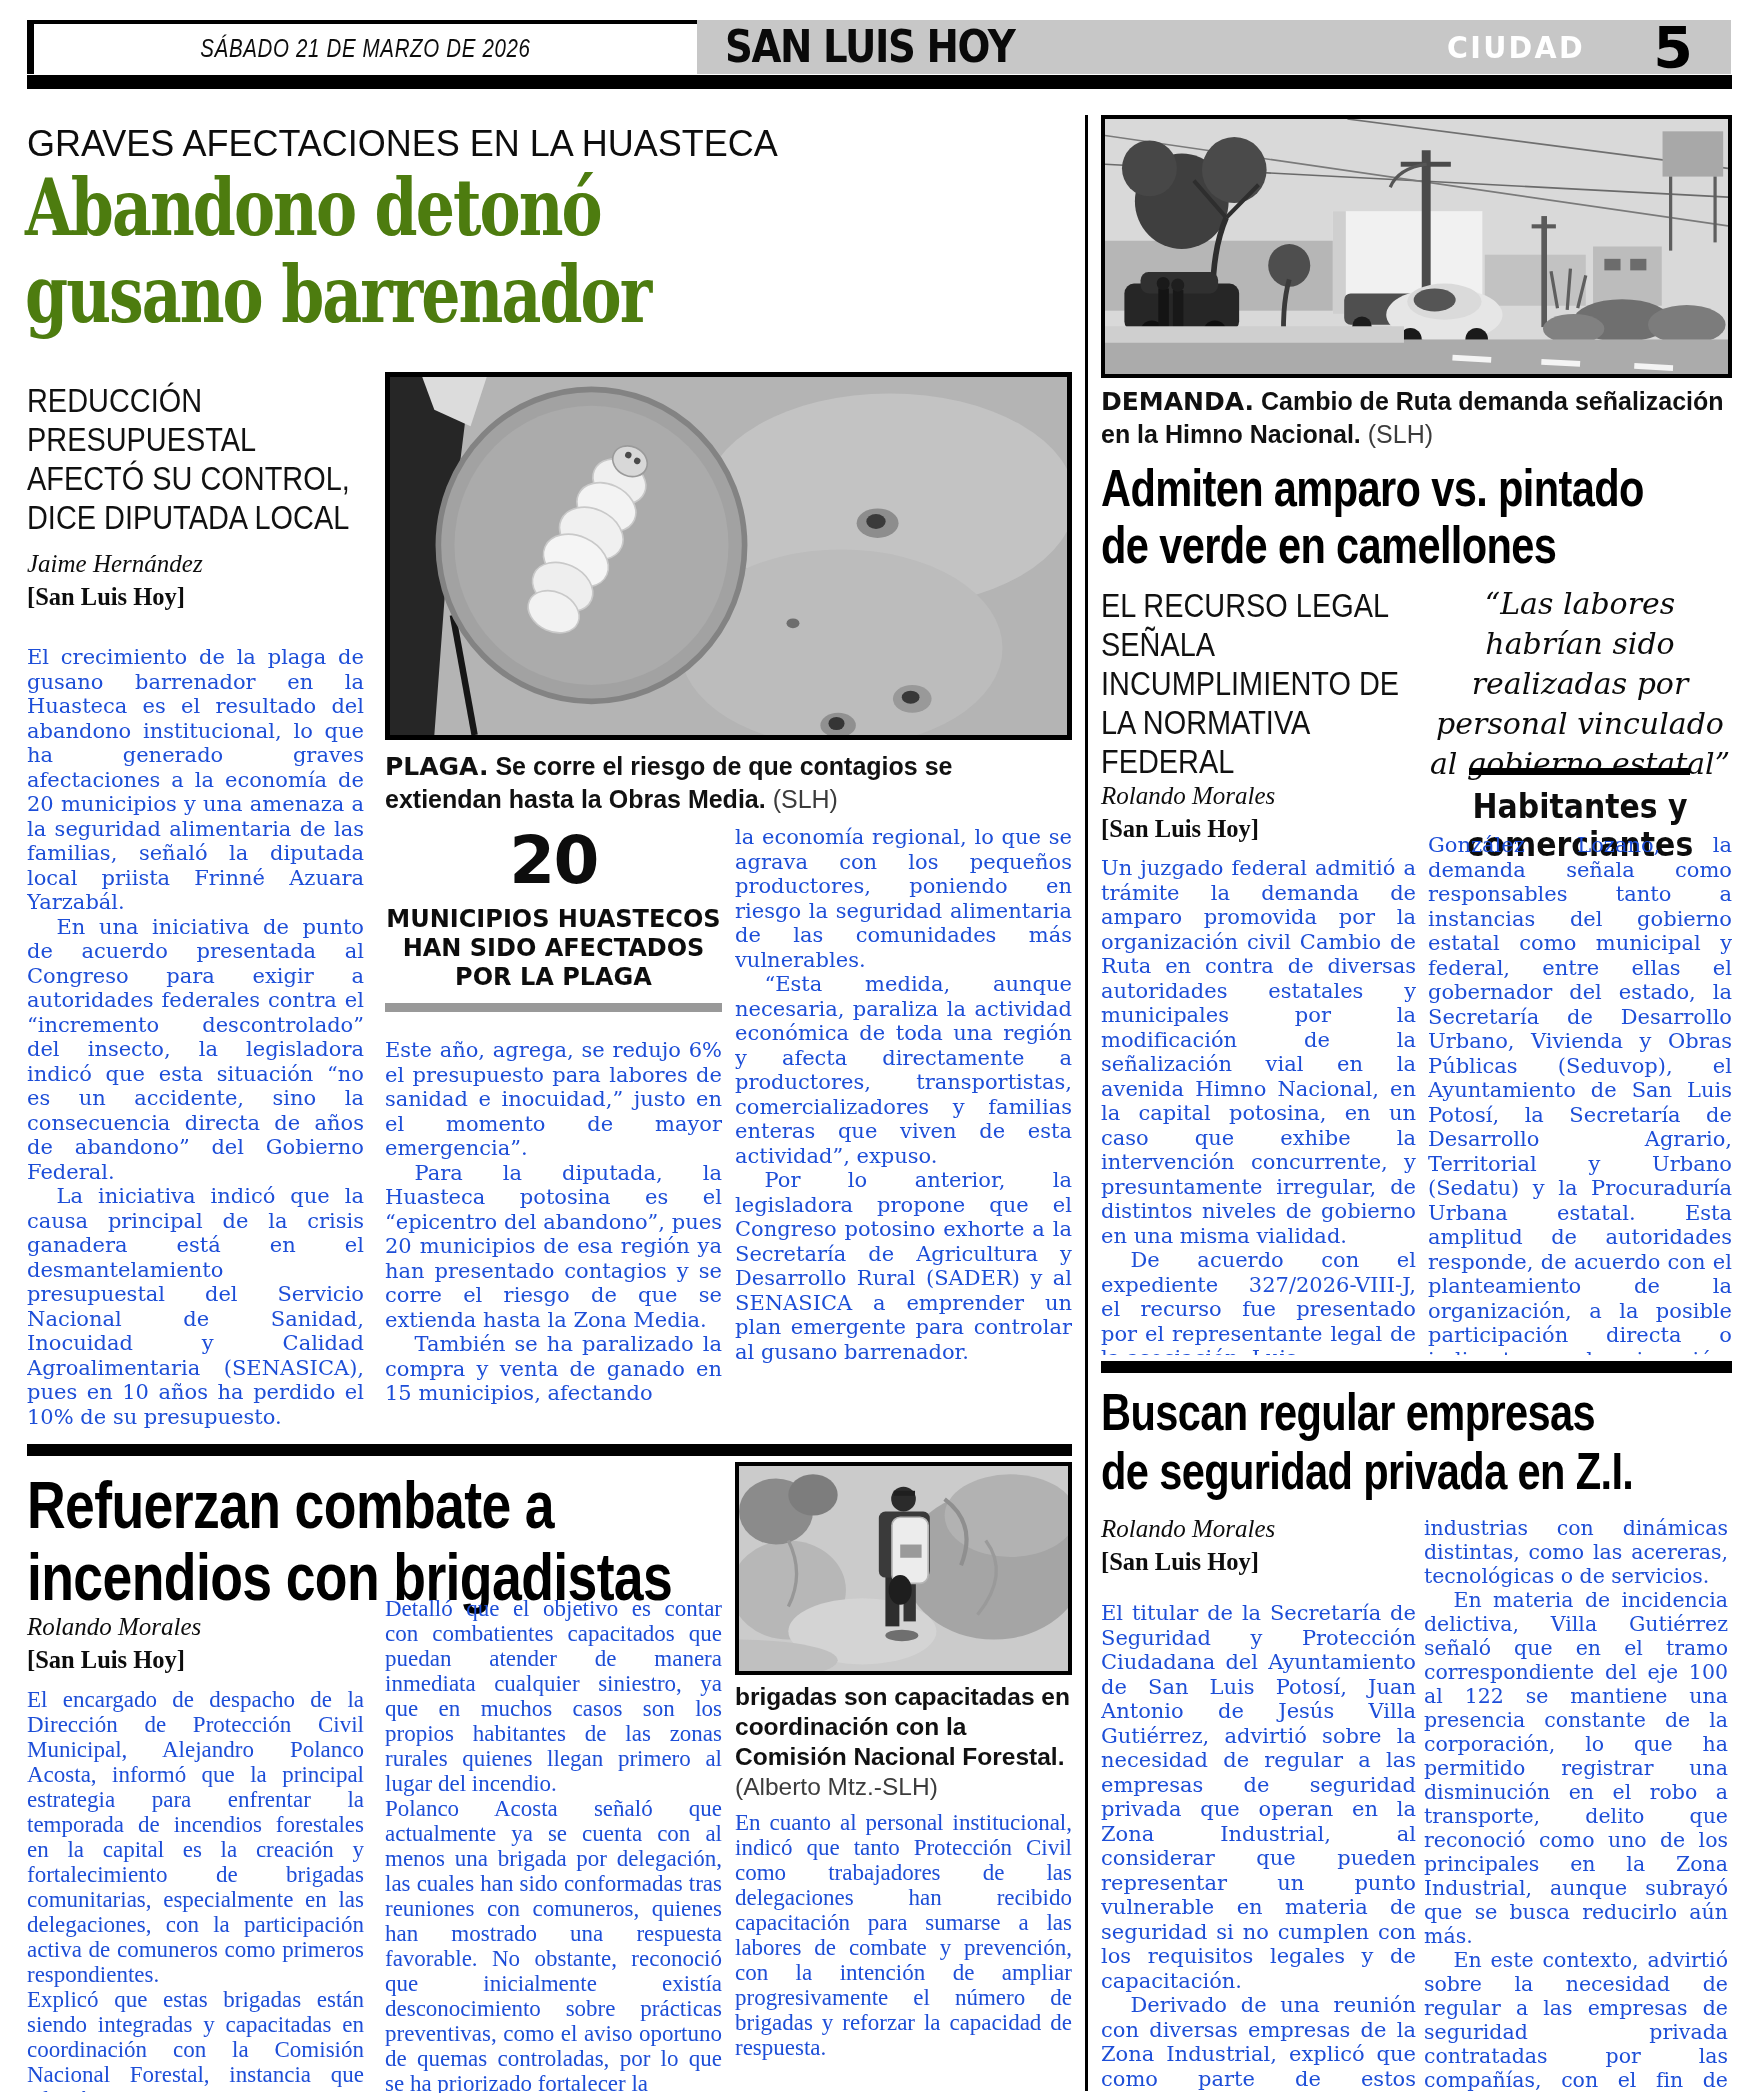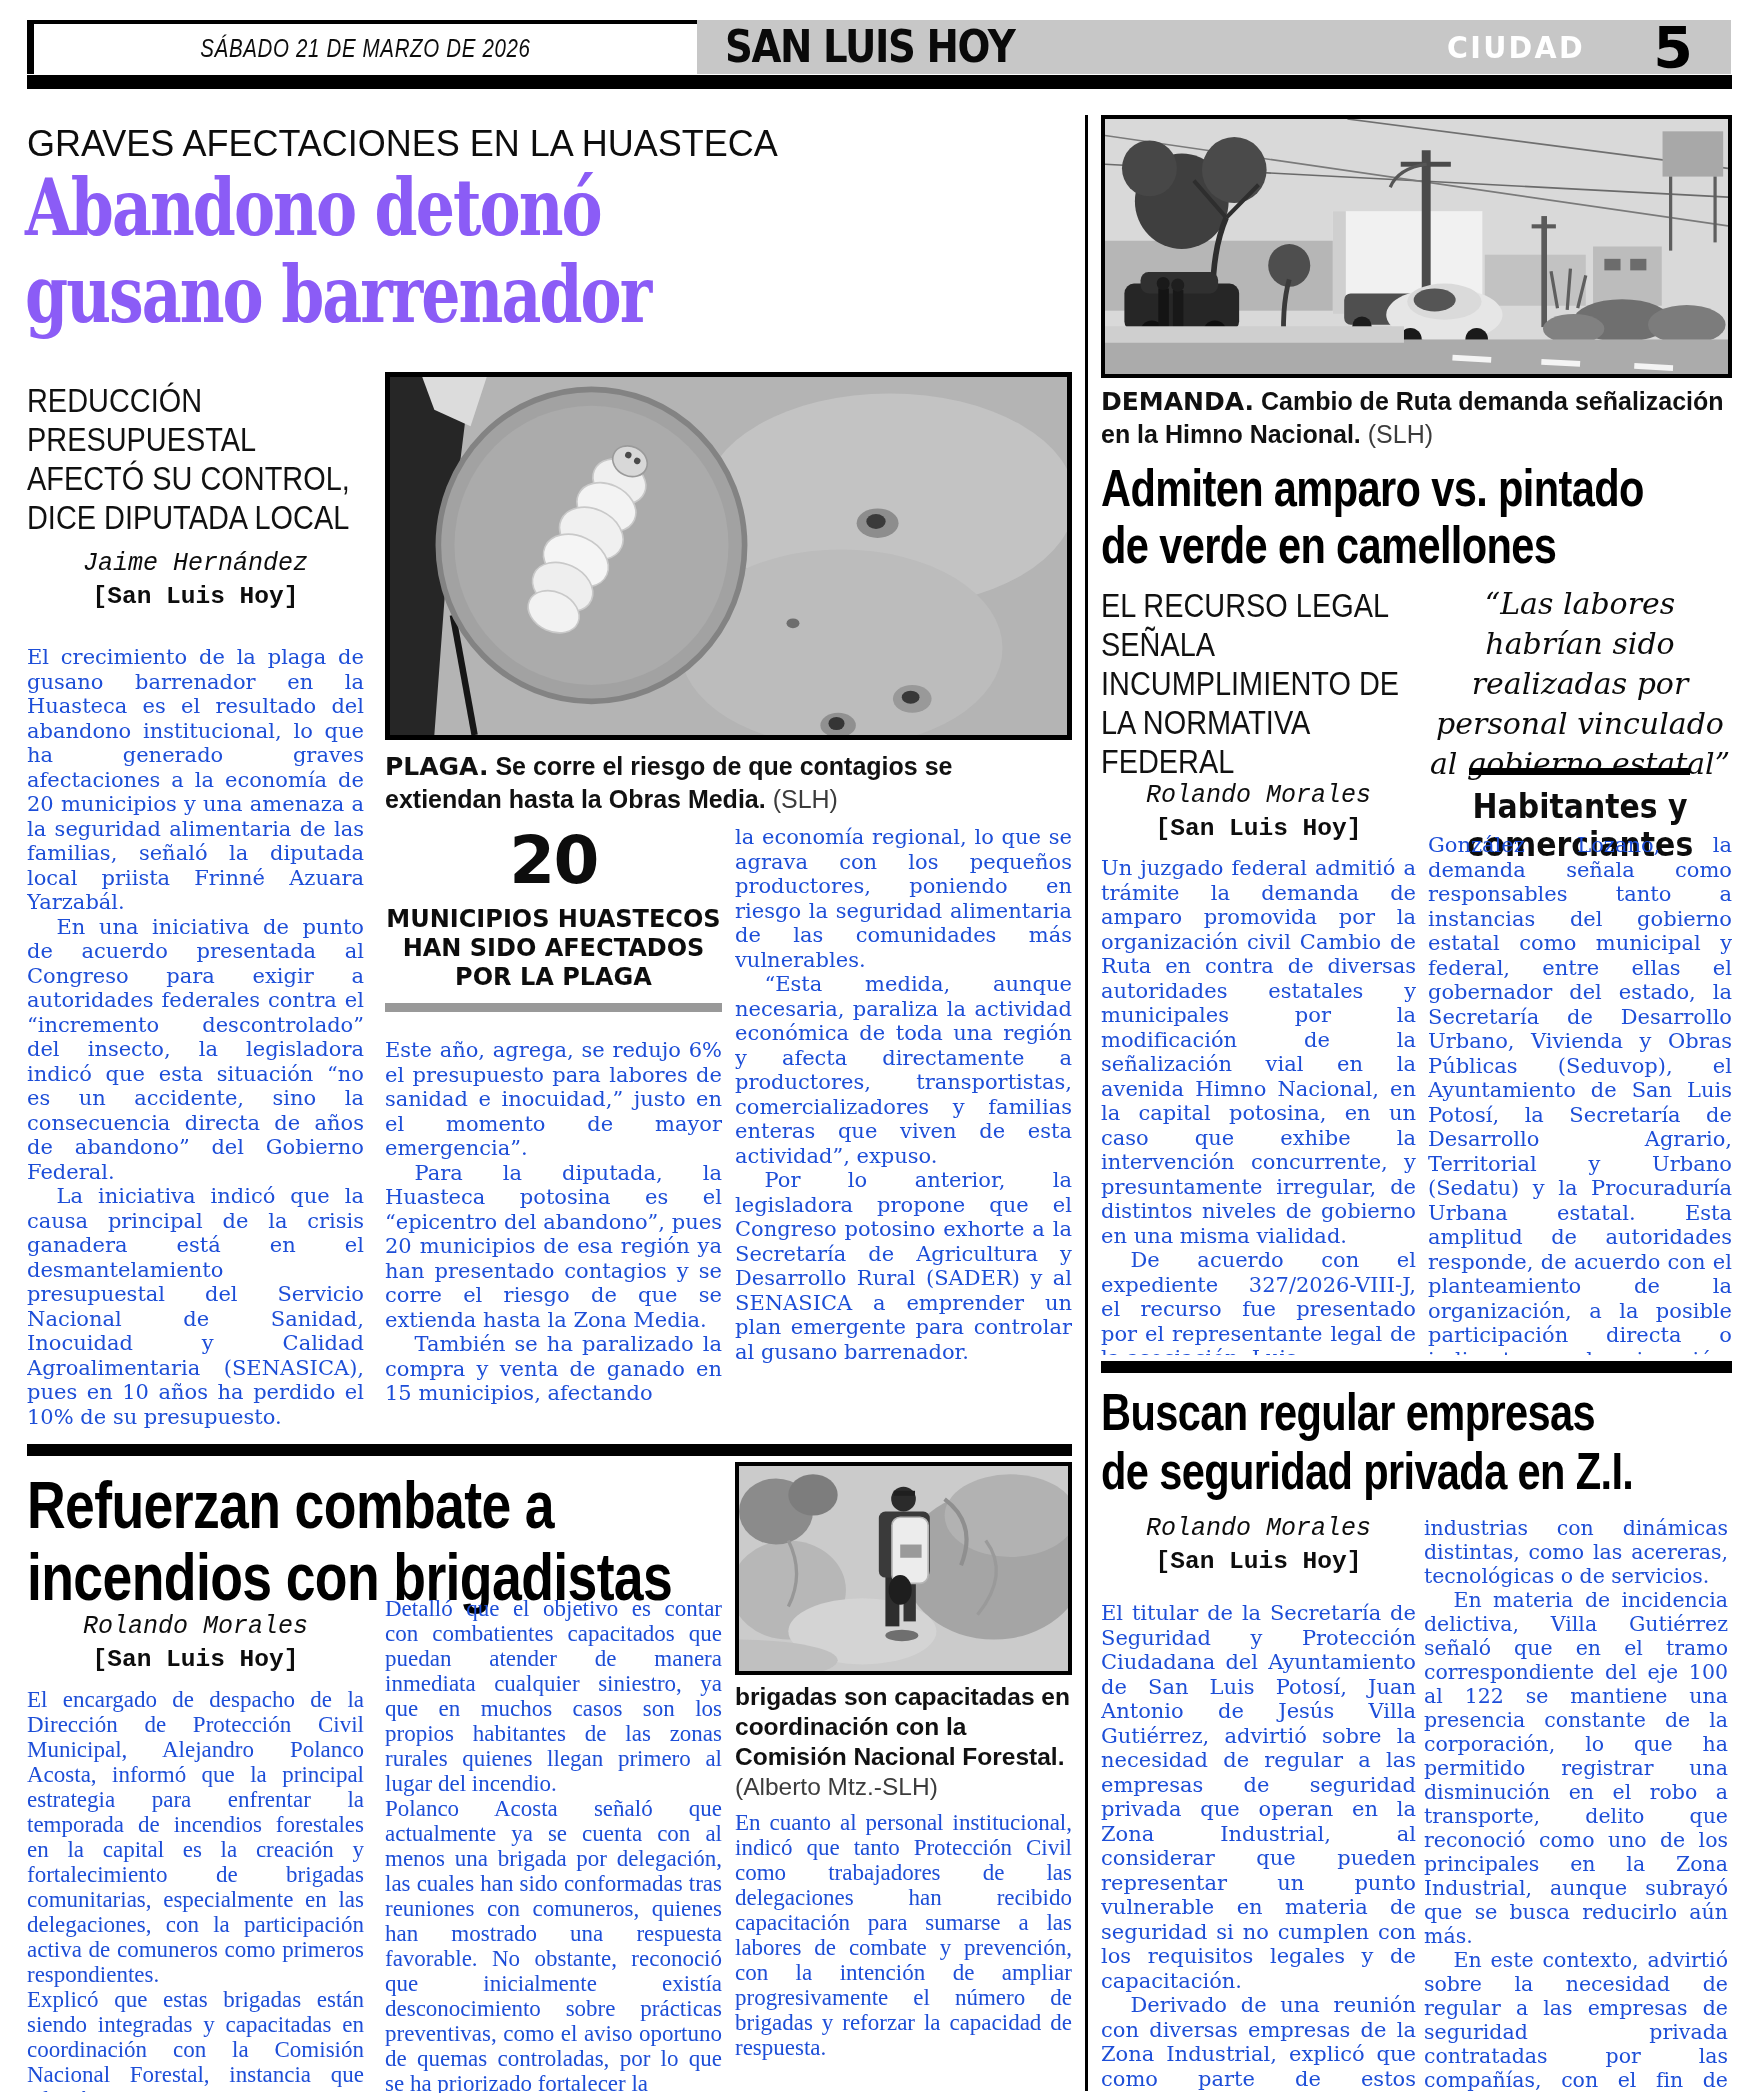--- a/index.html
+++ b/index.html
@@ -20,31 +20,31 @@
   .black-bar{background:#000;}
 
   
   .vrule{background:#000;}
   .hrule{background:#000;}
   .grayrule{background:#999;}
 
   
   .kicker{font-size:36px;letter-spacing:0;white-space:nowrap;}
   .kicker .k-bold{font-weight:normal;}
-  .hl-serif{font-family:"DejaVu Serif",serif;font-weight:bold;color:#8b5cf6;}
+  .hl-serif{font-family:"DejaVu Serif",serif;font-weight:bold;color:#4d7c0f;}
   .hl-serif .line{display:inline-block;transform:scaleX(.78);transform-origin:0 0;
                   white-space:nowrap;letter-spacing:-2.5px;}
   .hl-sans{font-family:"Liberation Sans",sans-serif;font-weight:bold;color:#000;
            transform:scaleX(.8);transform-origin:0 0;}
   .hl-sans .line{display:block;white-space:nowrap;letter-spacing:-0.8px;}
 
   .subhead{font-family:"Liberation Sans",sans-serif;font-size:34px;line-height:39px;
            transform:scaleX(.85);transform-origin:0 0;color:#111;}
 
-  .byline{text-align:center;font-family:Liberation Mono, monospace;}
+  .byline{text-align:left;font-family:Liberation Serif, serif;}
   .byline .by-name{font-style:italic;font-size:25px;line-height:33px;}
   .byline .by-credit{font-weight:bold;font-size:24.5px;line-height:33px;}
 
   
   .body-col{font-family:"DejaVu Serif",serif;font-size:21px;line-height:24.5px;text-align:justify;
             overflow:hidden;hyphens:auto;-webkit-hyphens:auto;color:#1d4ed8;}
   .body-col p{margin:0;text-indent:29.5px;}
   .body-col p:first-child{text-indent:0;}
   .times-col{font-family:"Liberation Serif",serif;font-size:23px;line-height:25px;}
   .times-col p{text-indent:0;}

